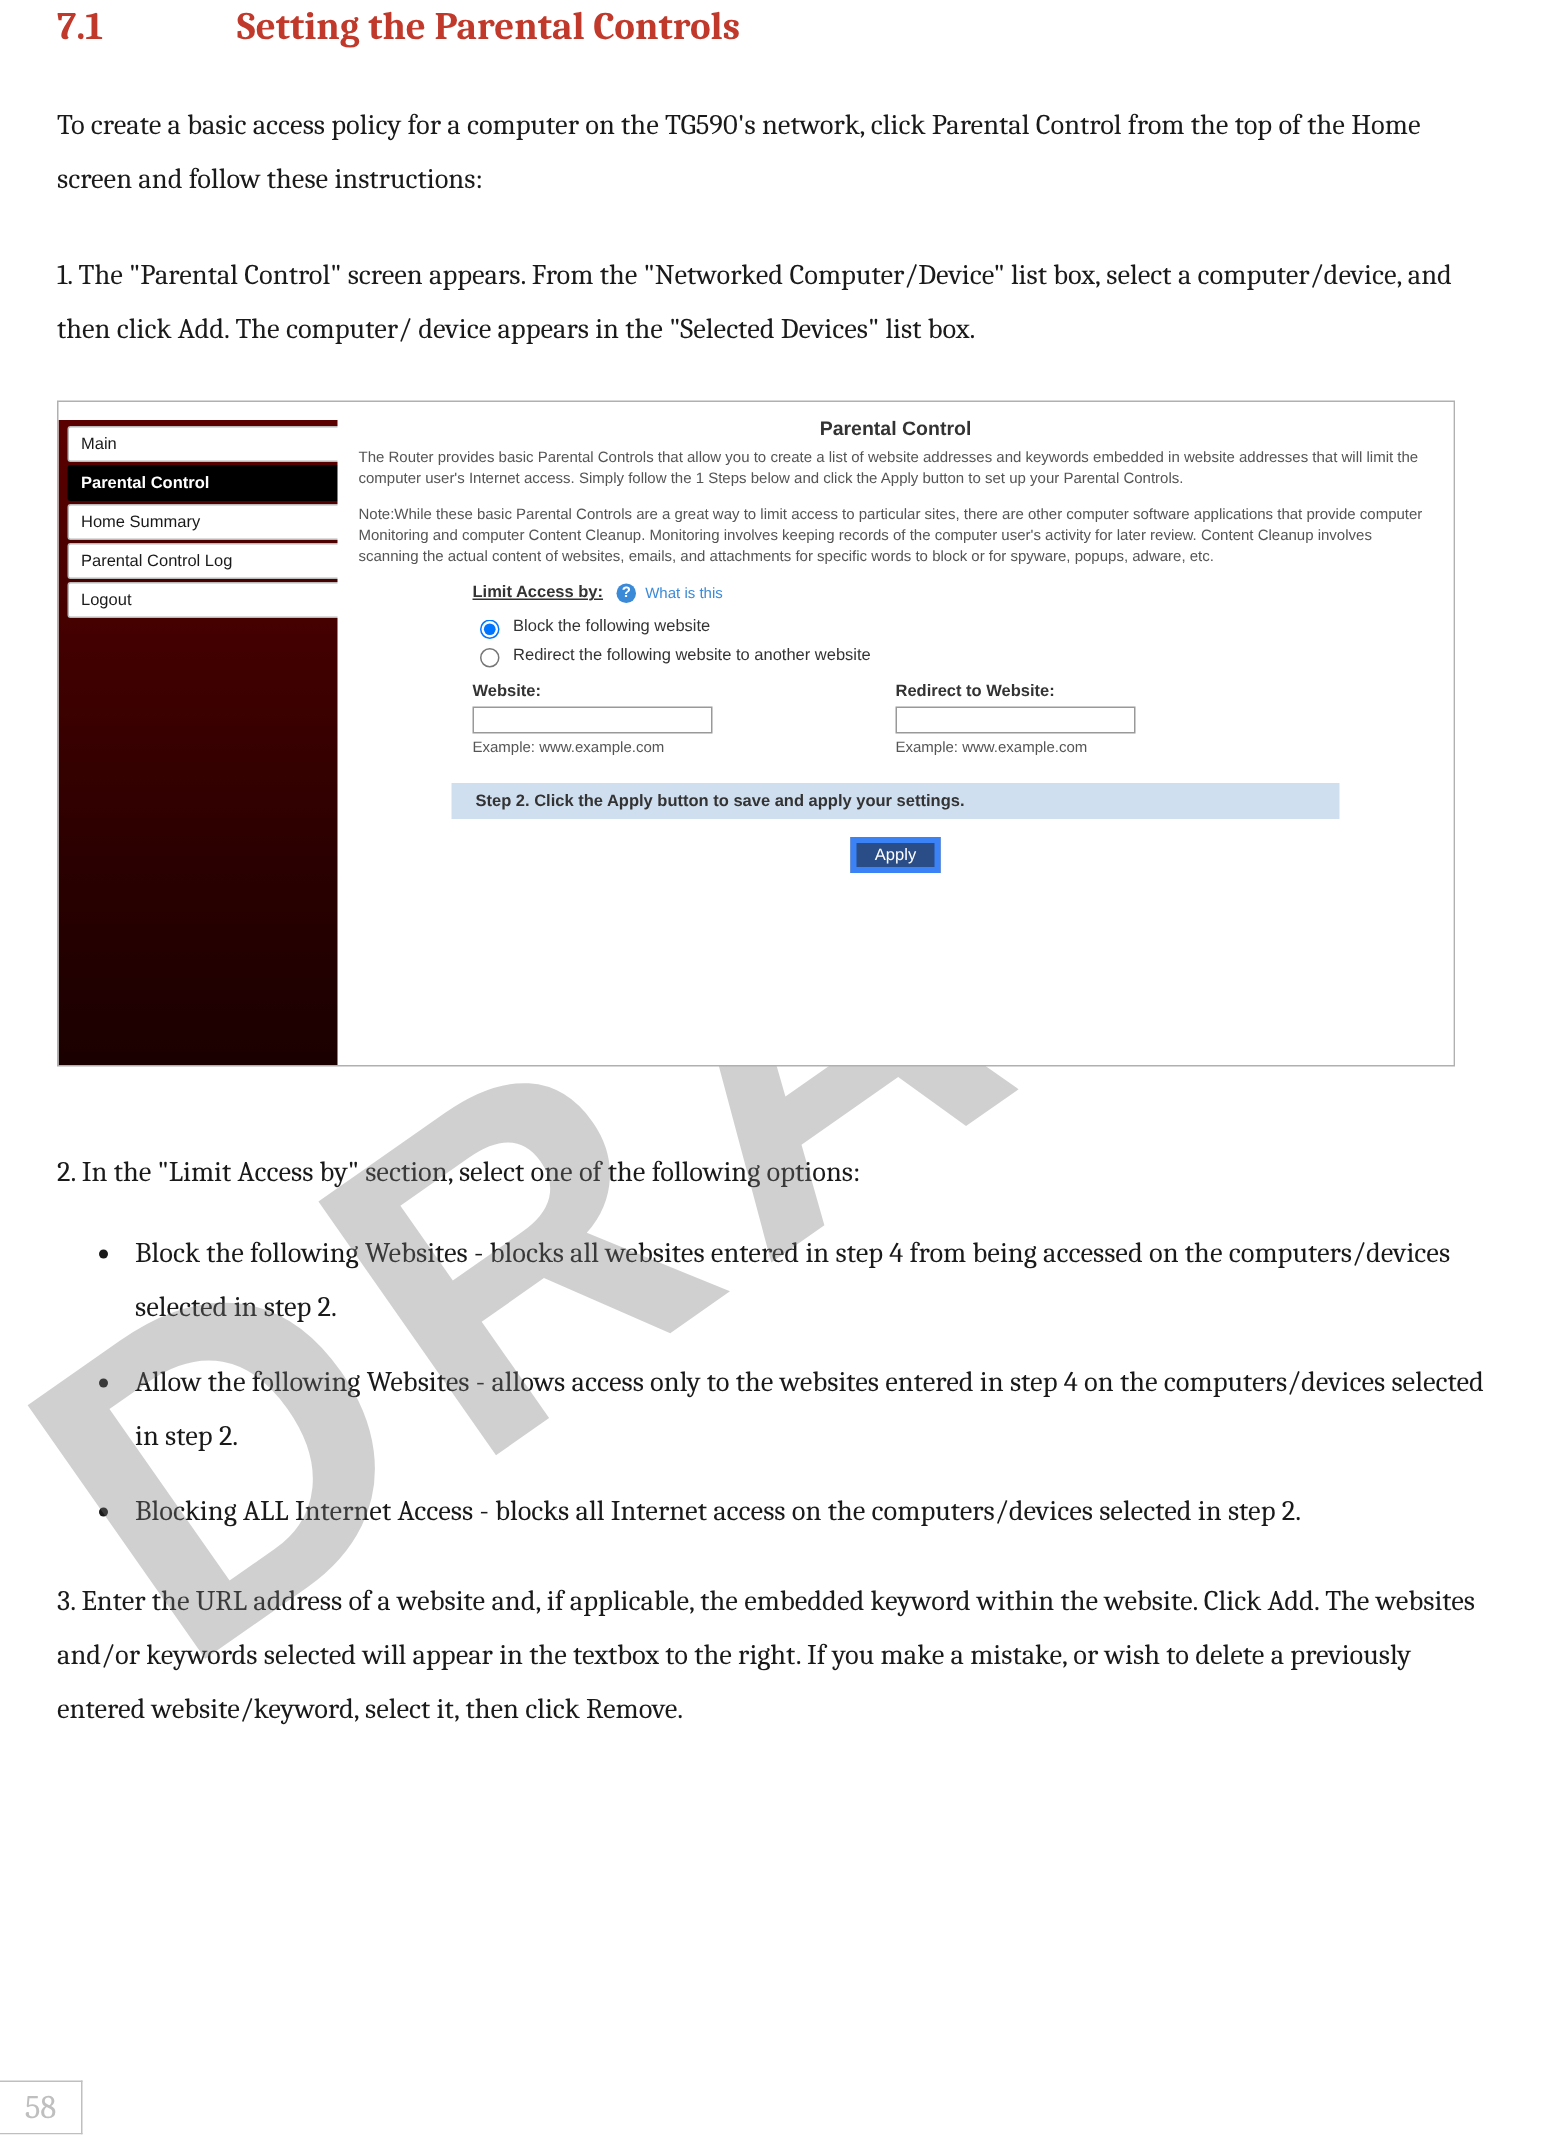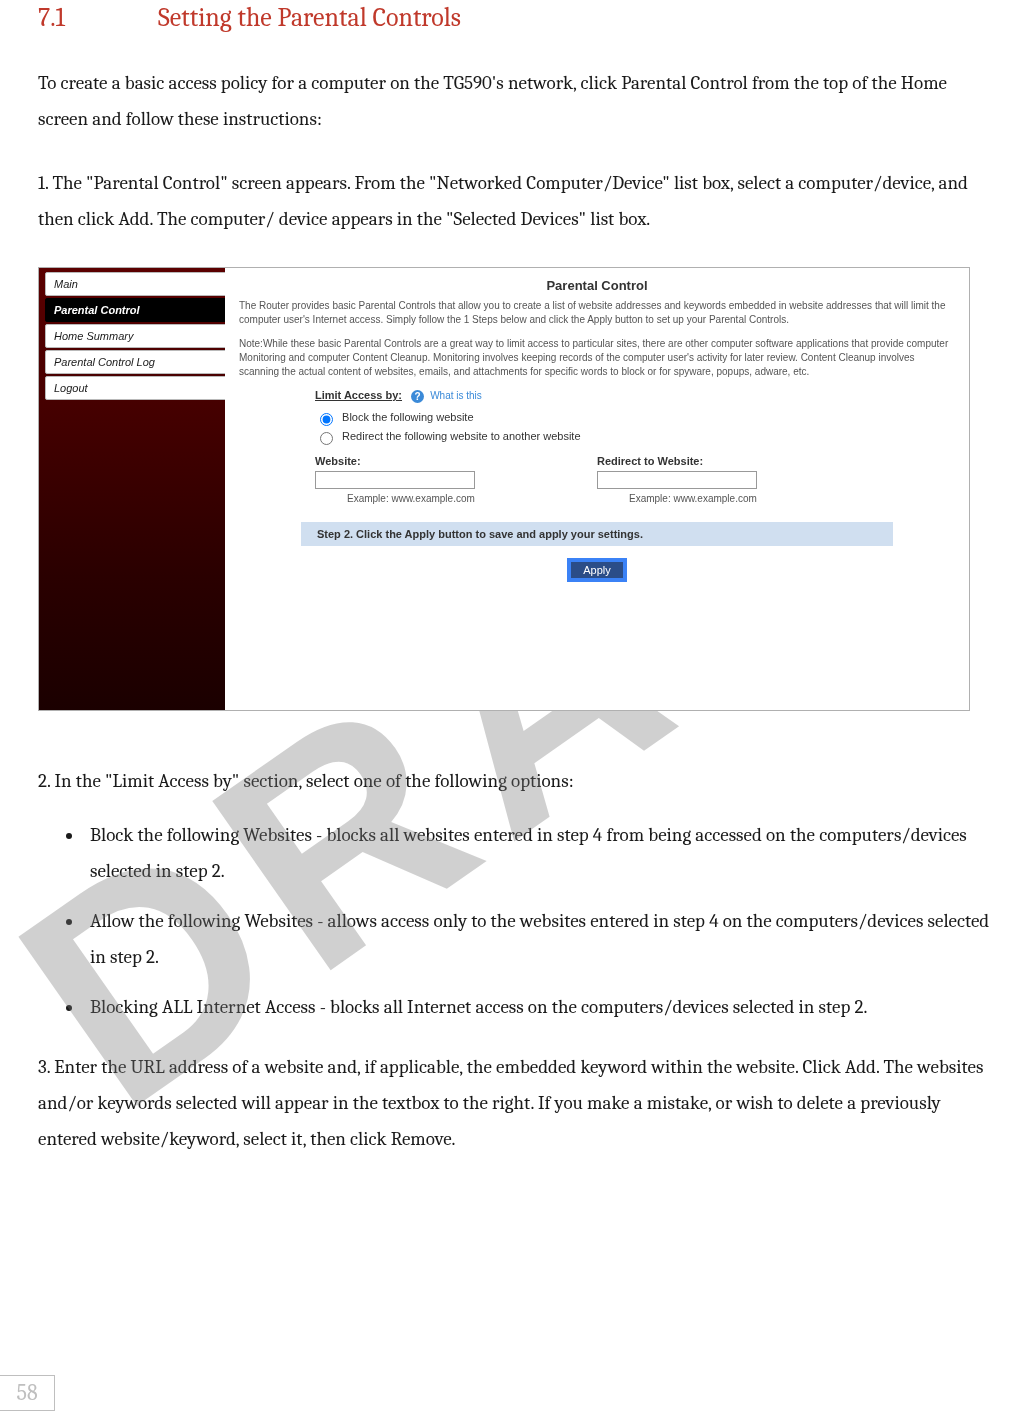--- a/index.html
+++ b/index.html
@@ -32,21 +32,21 @@
     color: rgba(120,120,120,0.35);
     font-family: Arial, sans-serif;
     pointer-events: none;
     user-select: none;
     white-space: nowrap;
   }
 
   
   .section-heading {
     color: #c0392b;
-    font-weight: 400;
+    font-weight: 700;
     font-size: 26px;
     margin: 0 0 32px 0;
   }
   .section-heading .num { display:inline-block; width: 120px; }
 
   
   .body-p {
     font-size: 19px;
     line-height: 36px;
     margin: 0 0 28px 0;
@@ -71,24 +71,23 @@
     border: 1px solid #b0b0b0;
     width: 930px;
     height: 442px;
     margin: 30px 0 52px 0;
     position: relative;
     overflow: hidden;
     font-family: Verdana, Arial, sans-serif;
   }
   .shot-sidebar {
     position: absolute;
-    left: 0; top: 0; bottom: 0;
+    left: 0; top: 12px; bottom: 0;
     width: 202px;
     background: linear-gradient(to bottom, #5b0000, #2a0000 70%, #1b0000);
-    font-style: italic;
   }
   .shot-sidebar ul {
     list-style: none;
     margin: 0;
     padding: 4px 0 0 0;
   }
   .shot-sidebar li {
     font-size: 11px;
     color: #1a1a1a;
     background: #ffffff;
@@ -174,41 +173,41 @@
   .field-col { flex: 1; }
   .field-col .lbl { font-weight: 700; font-size: 11px; margin-bottom: 4px; }
   .field-col input[type=text] {
     width: 160px;
     height: 18px;
     border: 1px solid #999999;
     font-size: 11px;
     padding: 1px 3px;
     box-sizing: border-box;
   }
-  .field-col .eg { font-size: 10px; color: #555555; margin-top: 4px; margin-left: 32px; }
+  .field-col .eg { font-size: 10px; color: #555555; margin-top: 4px; }
 
   .apply-wrap {
     text-align: center;
     margin-top: 10px;
   }
   .apply-btn {
     background: #2b4d87;
     color: #ffffff;
     border: 4px solid #3b82f6;
     font-size: 11px;
     padding: 2px 12px;
     cursor: pointer;
     font-family: Verdana, Arial, sans-serif;
   }
 
   
   .pagenum {
     position: absolute;
     left: 0;
-    bottom: 12px;
+    bottom: 0;
     width: 54px;
     border: 1px solid #bfbfbf;
     border-left: none;
     text-align: center;
     font-size: 22px;
     color: #bfbfbf;
     padding: 4px 0;
     font-family: Cambria, Georgia, serif;
   }
 </style>

